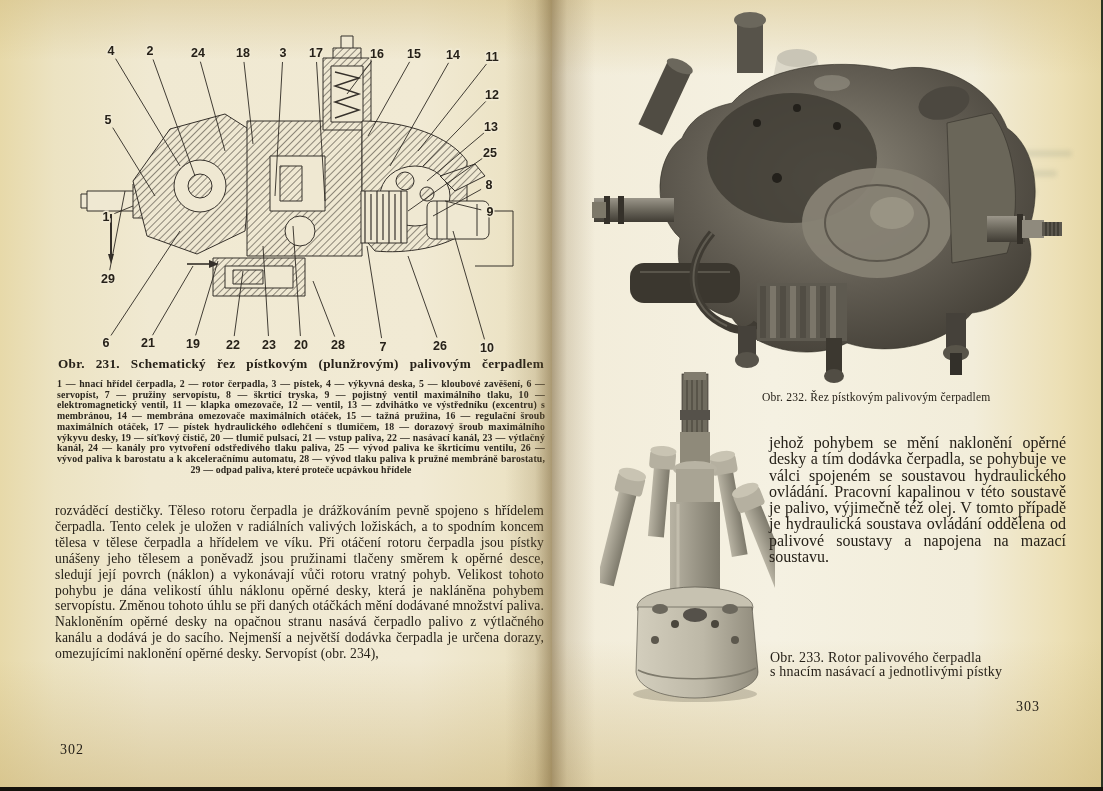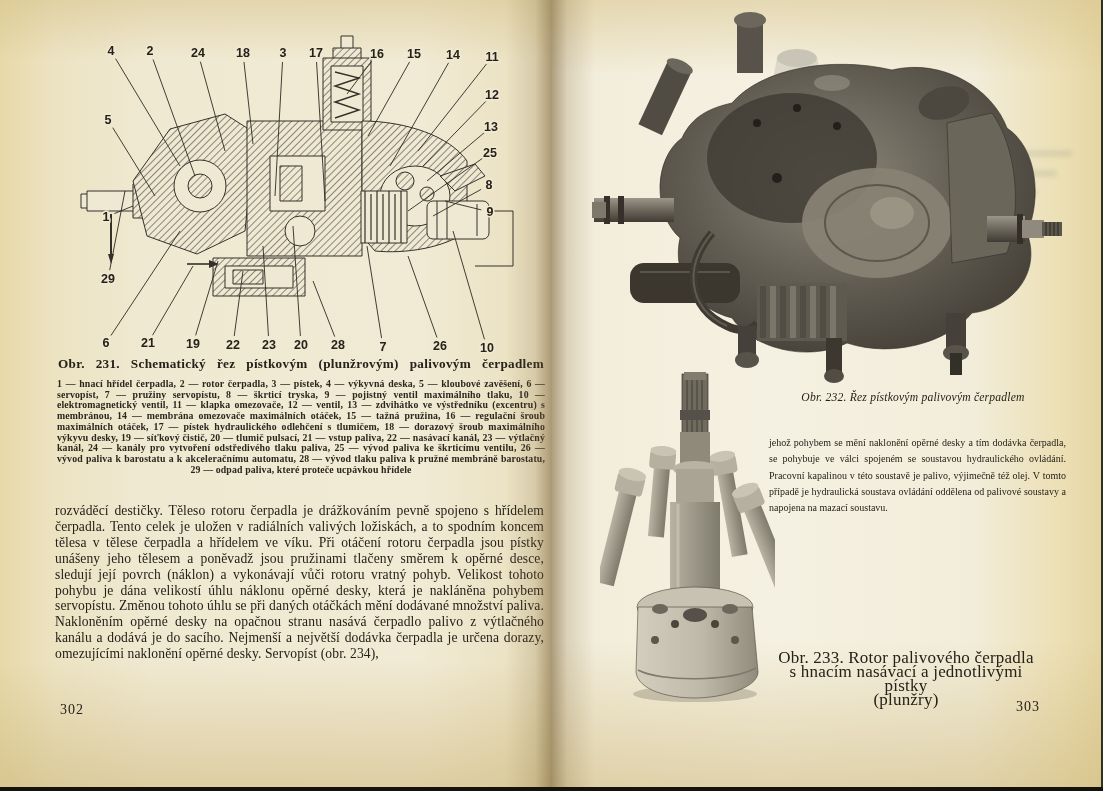--- a/index.html
+++ b/index.html
@@ -21,28 +21,28 @@
   .edge-right{position:absolute;right:0;top:0;width:2px;height:791px;background:#2a3322;}
 
   .abs{position:absolute;}
   .just{text-align:justify;text-justify:inter-word;hyphens:auto;}
   .fig-caption-231{left:58px;top:356px;width:486px;font-size:13.2px;font-weight:bold;
      letter-spacing:.3px;text-align:justify;text-align-last:justify;}
   .fig-legend-231{left:57px;top:379px;width:488px;font-size:9.8px;line-height:10.7px;
      font-weight:bold;letter-spacing:.15px;text-align:justify;text-align-last:center;color:#2b261e;}
   .body-left{left:55px;top:503px;width:489px;font-size:13.6px;line-height:15.9px;letter-spacing:.1px;}
   .pagenum{font-size:14px;letter-spacing:1px;}
-  .pagenum-left{left:60px;top:702px;}
+  .pagenum-left{left:60px;top:742px;}
   .pagenum-right{left:1016px;top:699px;}
 
-  .fig-caption-232{left:762px;top:391px;width:302px;font-size:11.6px;text-align:center;letter-spacing:.2px;font-style:italic;}
-  .body-right{left:769px;top:435px;width:297px;font-size:10px;line-height:16.3px;}
+  .fig-caption-232{left:762px;top:391px;width:302px;font-size:11.6px;text-align:left;letter-spacing:.2px;}
+  .body-right{left:769px;top:435px;width:297px;font-size:16px;line-height:16.3px;}
   .body-right p{margin:0;}
   .body-right p + p{text-indent:14px;}
-  .fig-caption-233{left:770px;top:651px;width:272px;font-size:17px;line-height:14px;text-align:center;letter-spacing:.2px;}
+  .fig-caption-233{left:770px;top:651px;width:272px;font-size:14px;line-height:14px;letter-spacing:.2px;}
 
   .ghost-line{position:absolute;height:7px;background:rgba(120,132,112,.16);
      filter:blur(2px);border-radius:4px;pointer-events:none;}
 
   svg{display:block;}
   .callout-num{font:bold 12.5px "Liberation Sans","DejaVu Sans",sans-serif;fill:#262119;
      text-anchor:middle;dominant-baseline:central;paint-order:stroke;stroke:#f0e9d2;stroke-width:3px;}
   .schem *{vector-effect:non-scaling-stroke;}
 </style>
 </head>
@@ -345,21 +345,20 @@
       <circle cx="135" cy="268" r="4" fill="#5c584d"></circle>
   </svg>
 
   <div class="abs body-right just">
     <p>jehož pohybem se mění naklonění opěrné desky a tím dodávka čerpadla, se pohybuje ve válci spojeném se soustavou hydraulického ovládání. Pracovní kapalinou v této soustavě je palivo, výjimečně též olej. V tomto případě je hydraulická soustava ovládání oddělena od palivové soustavy a napojena na mazací soustavu.</p>
   </div>
 
   <div class="abs fig-caption-233">
     <div>Obr. 233. Rotor palivového čerpadla</div>
     <div>s hnacím nasávací a jednotlivými pístky</div>
-    <div>(plunžry)</div>
   </div>
 
   <div class="abs pagenum pagenum-right">303</div>
 
   <div class="gutter"></div>
   <div class="edge-right"></div>
   <div class="edge-bottom"></div>
 </div>
 
 </body></html>

